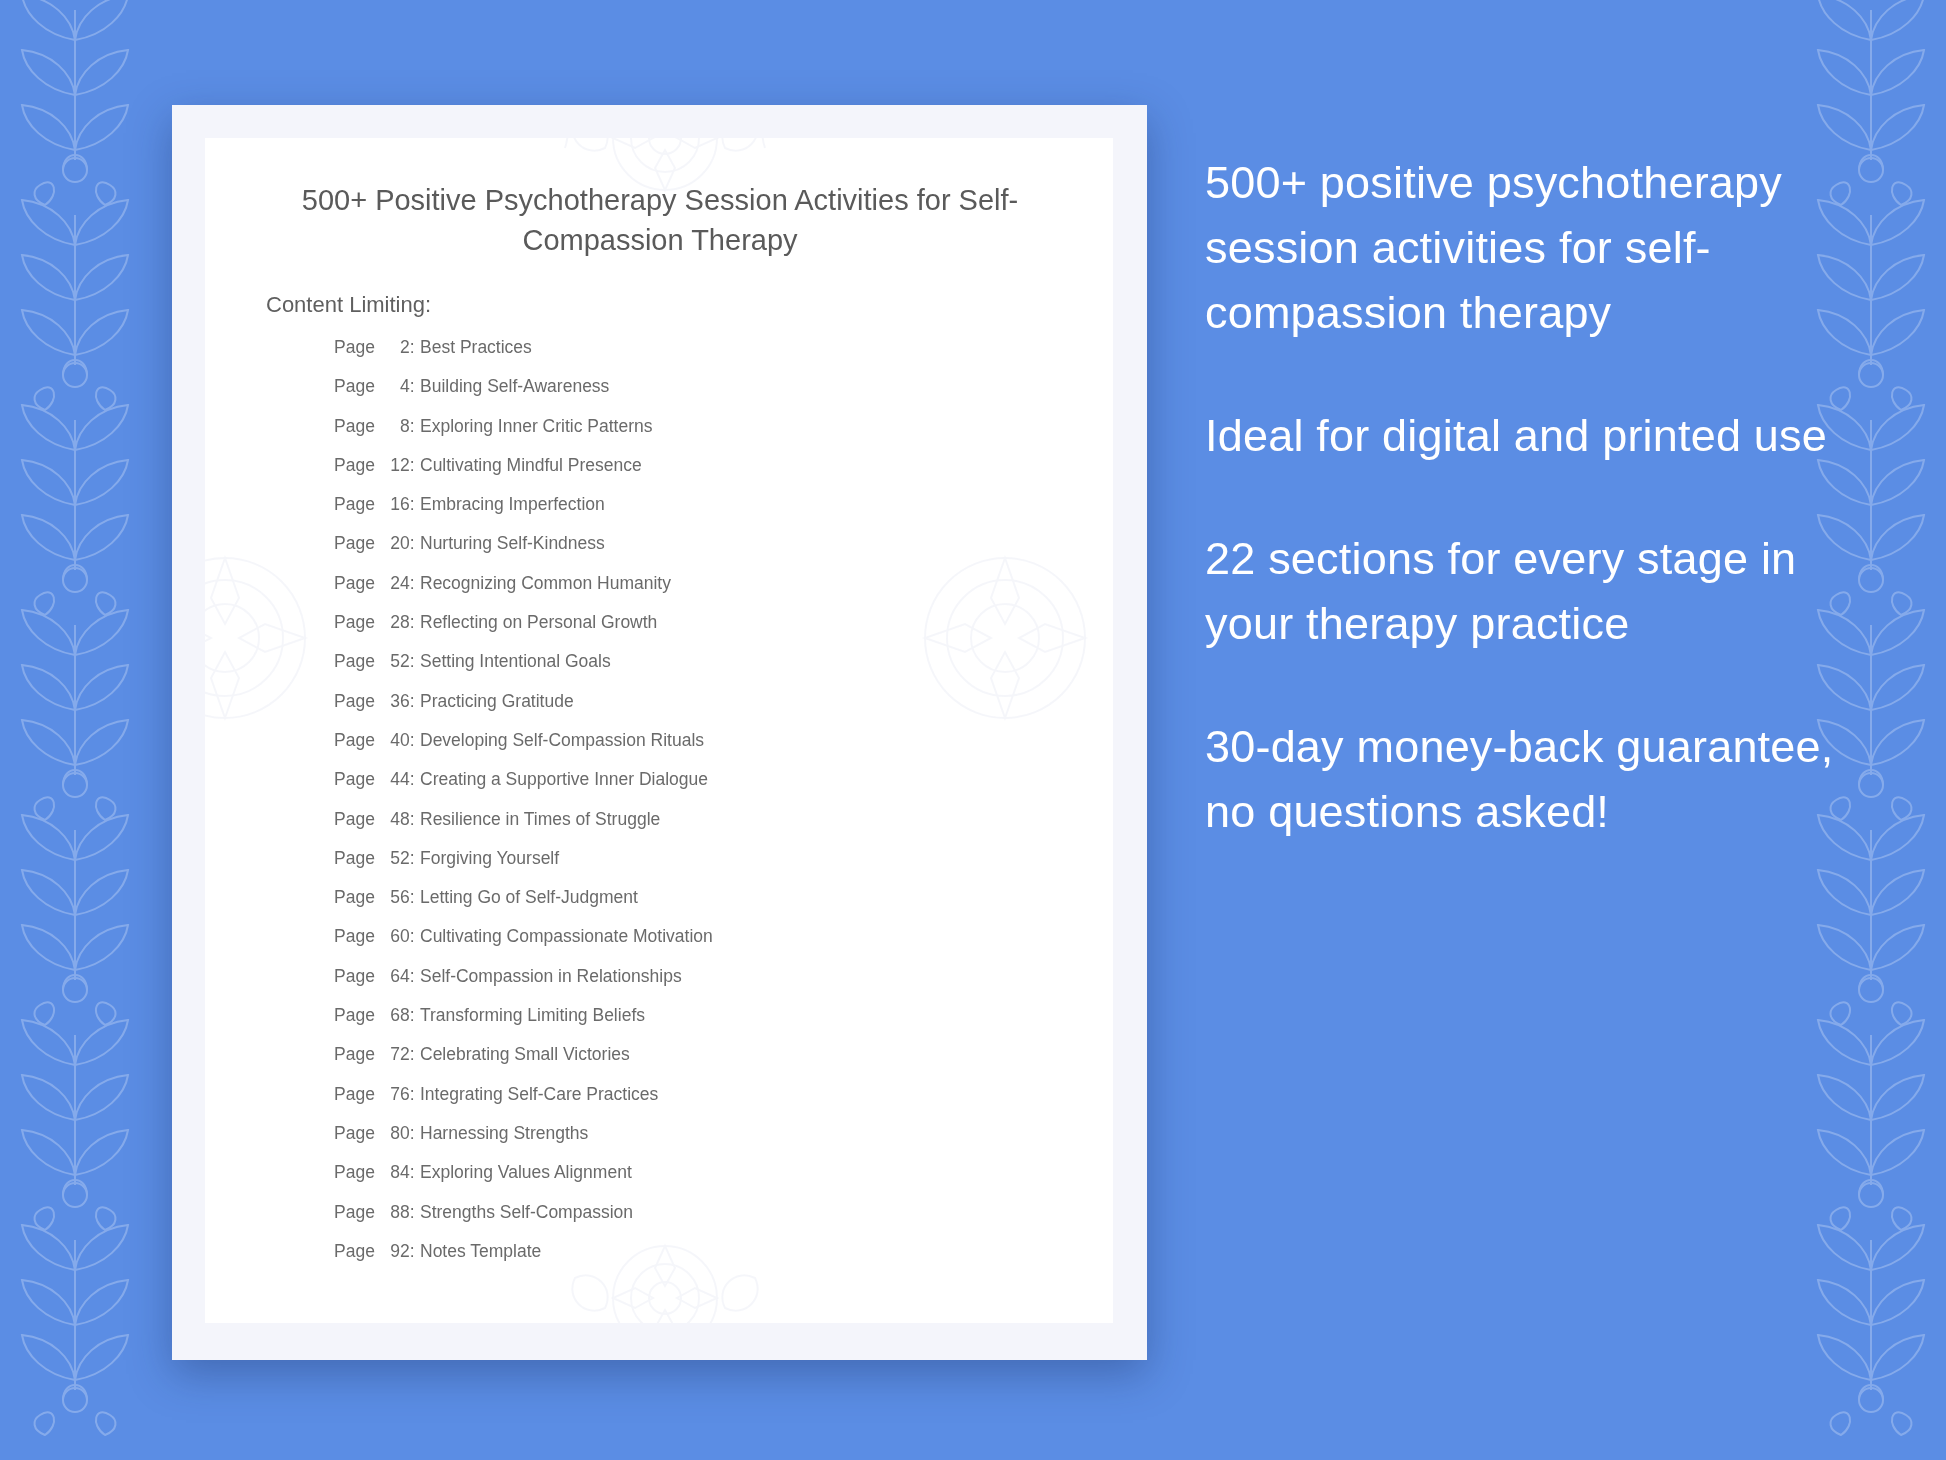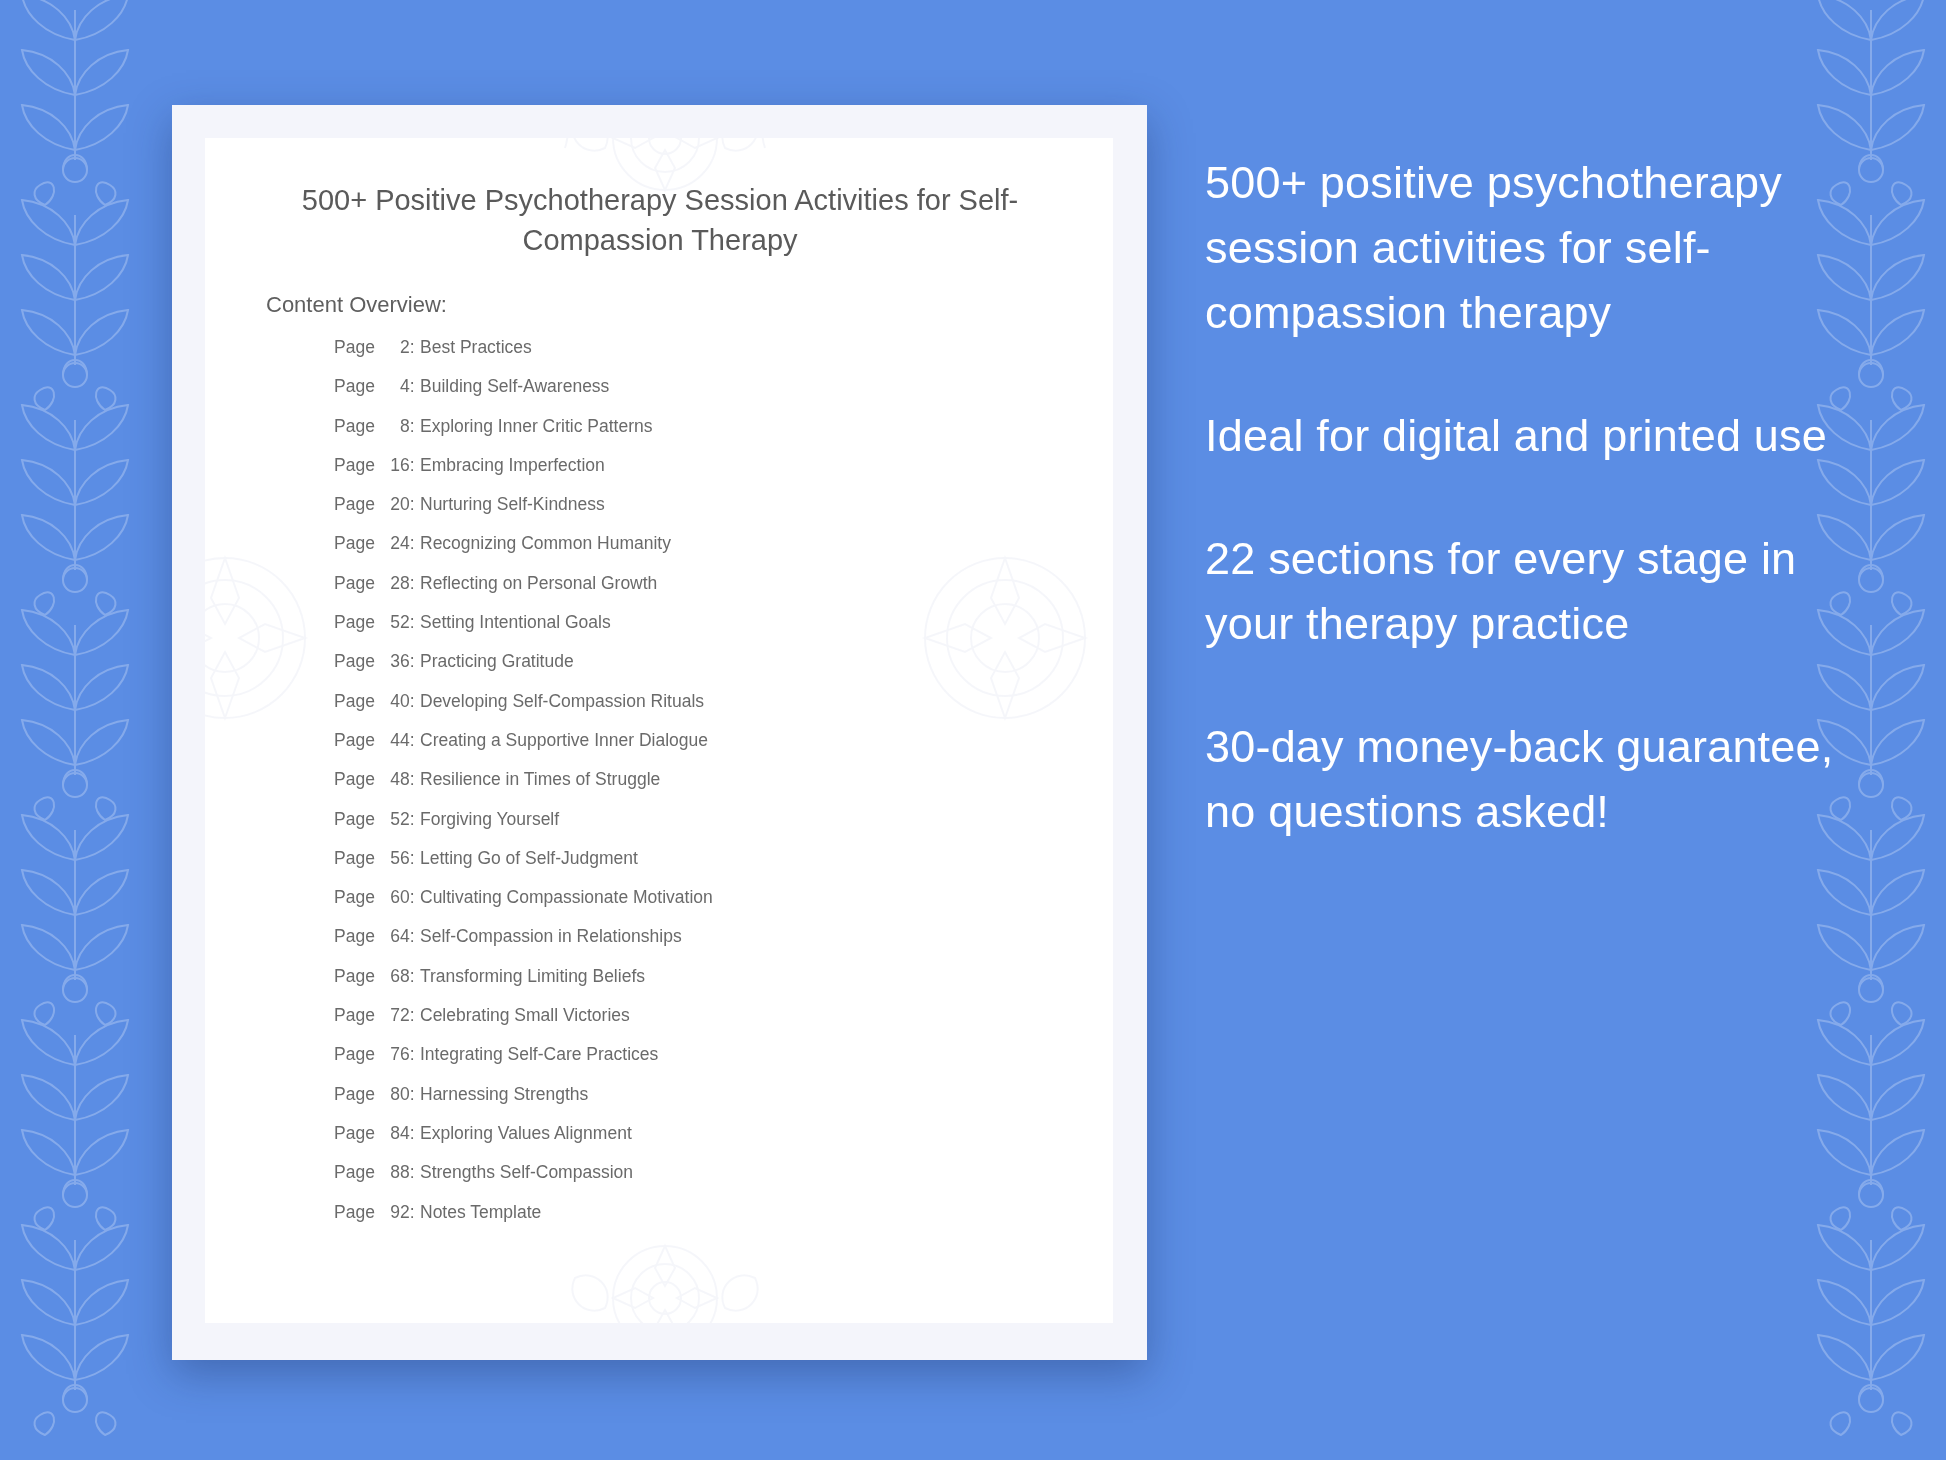--- a/index.html
+++ b/index.html
@@ -233,34 +233,38 @@
         <path d="M202 70 L180 80 L162 70 L180 60 Z"></path>
         <path d="M60 50 C80 40 100 60 90 80 C70 90 50 70 60 50Z"></path>
         <path d="M240 50 C220 40 200 60 210 80 C230 90 250 70 240 50Z"></path>
       </g>
     </svg>
   </div>
 </div>
 
 <div class="doc-title">500+ Positive Psychotherapy Session Activities for Self-Compassion Therapy</div>
 
-<div class="content-overview-label">Content Overview:</div>
+<div class="content-overview-label">Content Limiting:</div>
 
 <div class="toc">
     <div class="toc-row">
       <span class="toc-page"><span>Page </span><span class="num">2</span><span>:</span></span>
       <span class="toc-title">Best Practices</span>
     </div>
     <div class="toc-row">
       <span class="toc-page"><span>Page </span><span class="num">4</span><span>:</span></span>
       <span class="toc-title">Building Self-Awareness</span>
     </div>
     <div class="toc-row">
       <span class="toc-page"><span>Page </span><span class="num">8</span><span>:</span></span>
       <span class="toc-title">Exploring Inner Critic Patterns</span>
+    </div>
+    <div class="toc-row">
+      <span class="toc-page"><span>Page </span><span class="num">12</span><span>:</span></span>
+      <span class="toc-title">Cultivating Mindful Presence</span>
     </div>
     <div class="toc-row">
       <span class="toc-page"><span>Page </span><span class="num">16</span><span>:</span></span>
       <span class="toc-title">Embracing Imperfection</span>
     </div>
     <div class="toc-row">
       <span class="toc-page"><span>Page </span><span class="num">20</span><span>:</span></span>
       <span class="toc-title">Nurturing Self-Kindness</span>
     </div>
     <div class="toc-row">

